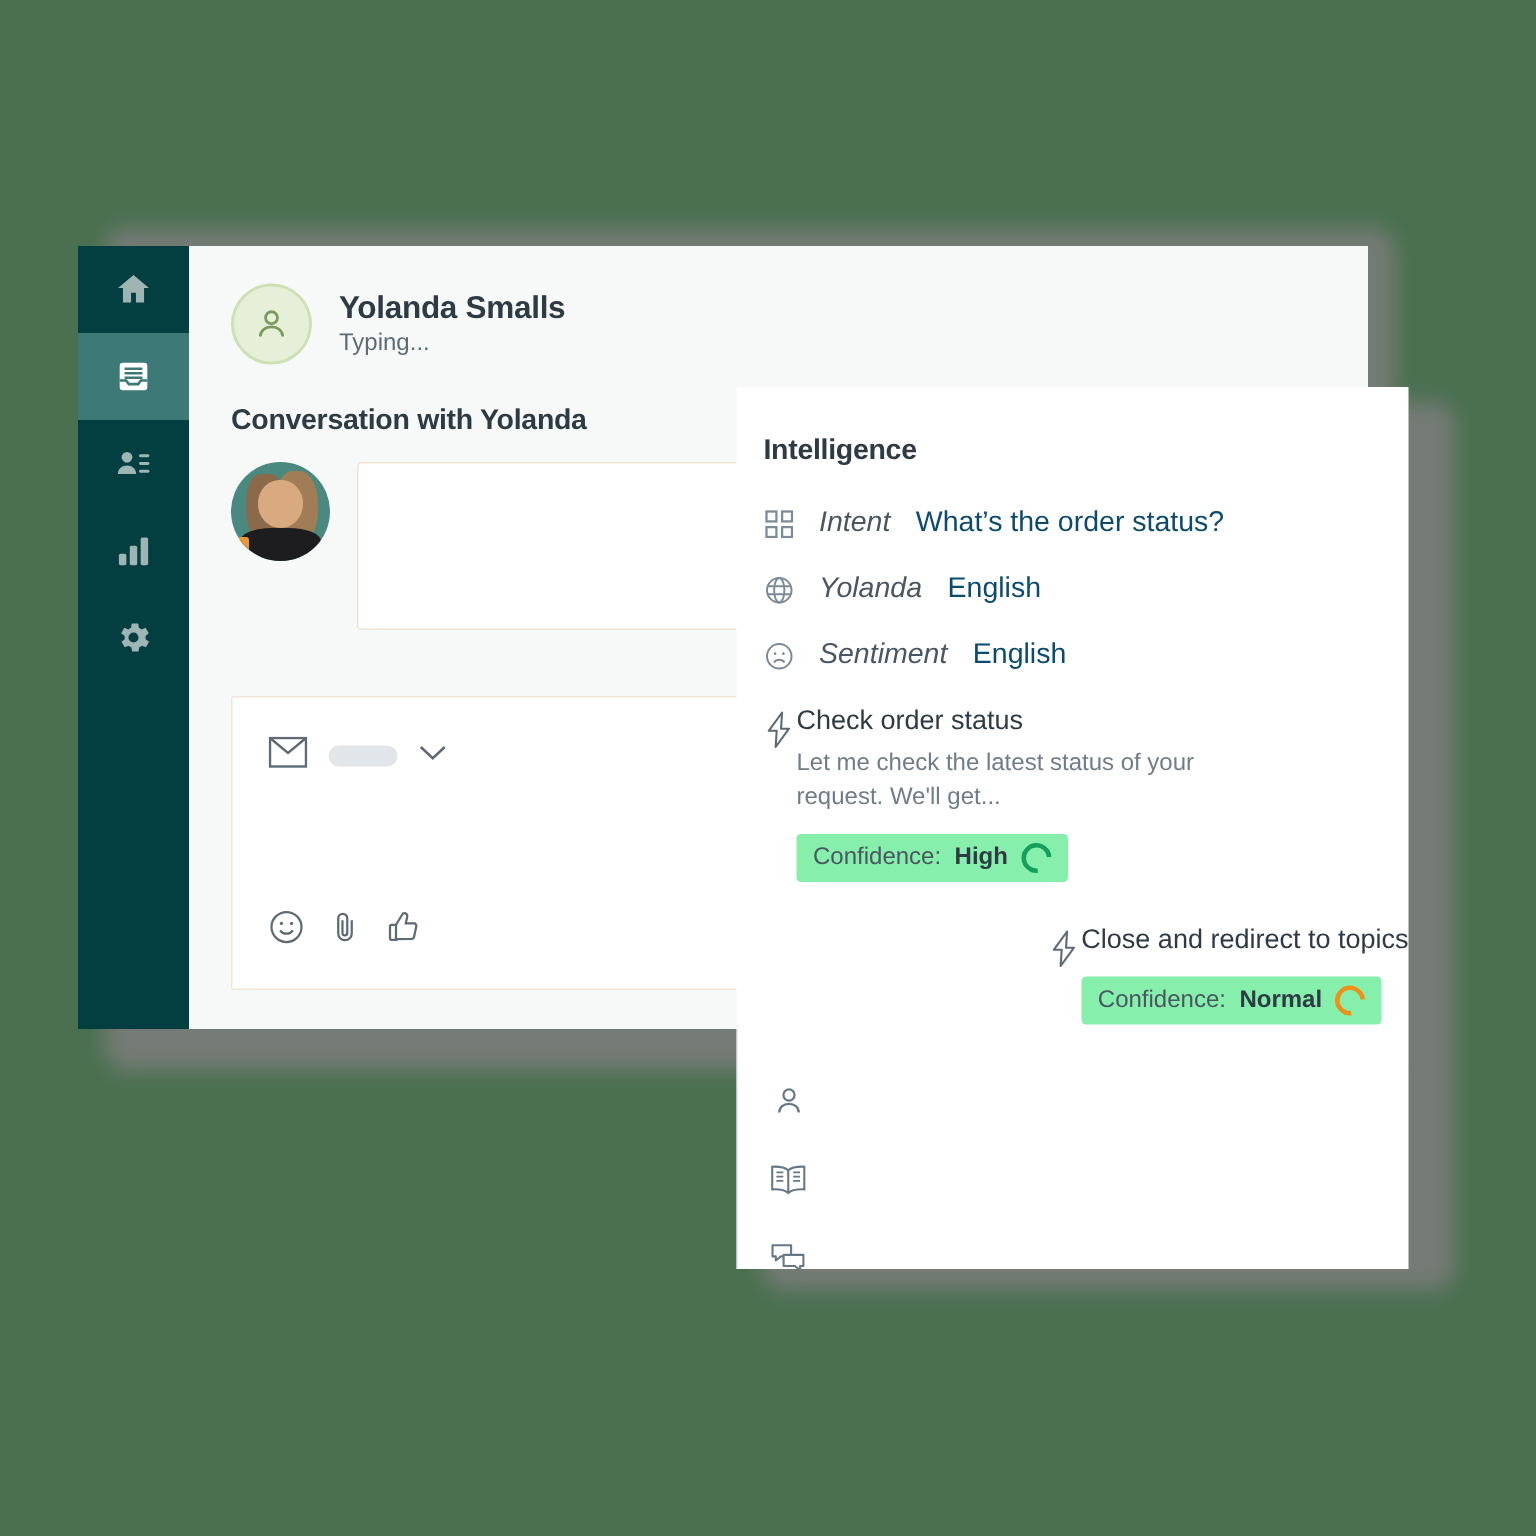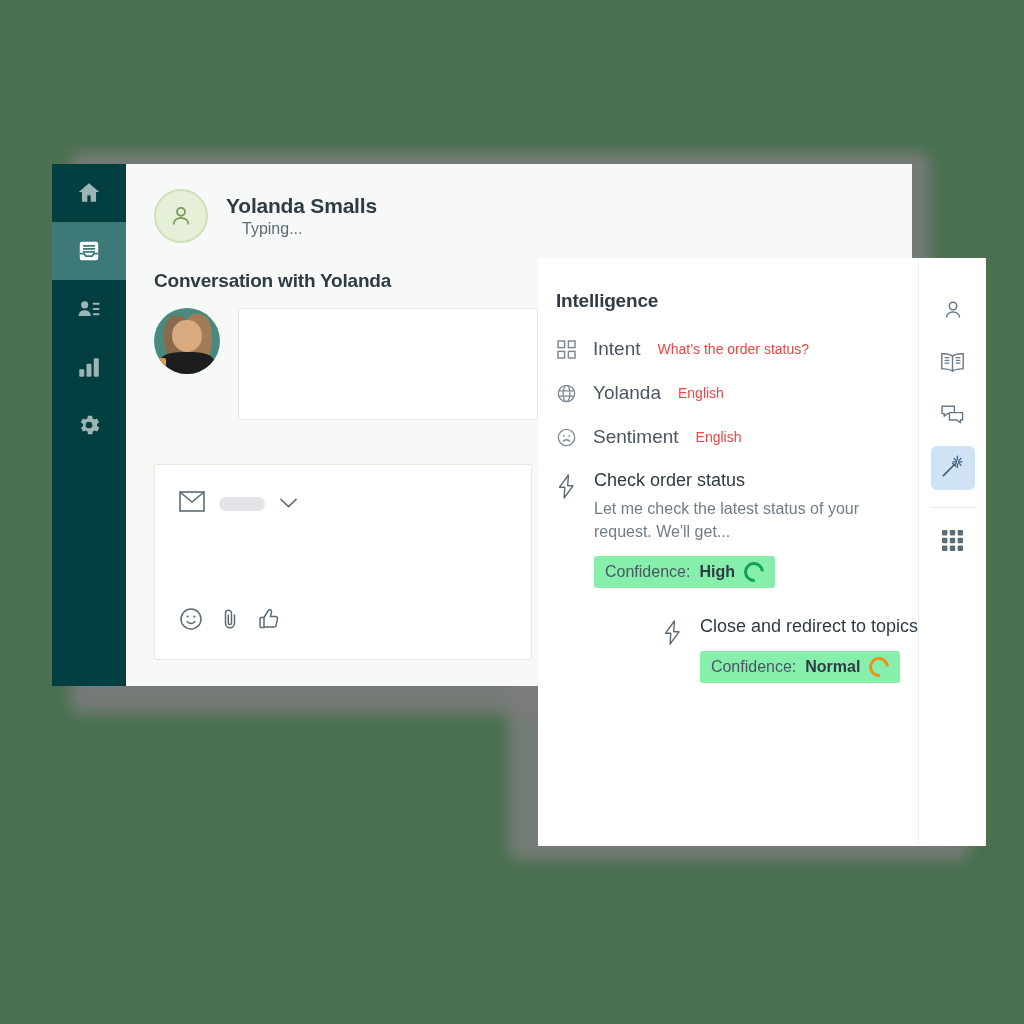--- a/index.html
+++ b/index.html
@@ -59,21 +59,21 @@
     width: 54px; height: 54px; border-radius: 50%;
     background: #e6f0d8; border: 2px solid #cfe0b6;
     display: flex; align-items: center; justify-content: center;
     flex: 0 0 54px;
   }
   #contact-meta { margin-left: 18px; }
   #contact-name {
     font-size: 21px; font-weight: bold; color: #2f3b44;
     letter-spacing: -.2px; line-height: 1.15;
   }
-  #contact-status { font-size: 16px; color: #5d6b75; margin-top: 2px; margin-left: 16px; }
+  #contact-status { font-size: 16px; color: #5d6b75; margin-top: 2px; }
 
   #conv-title {
     font-size: 19px; font-weight: bold; color: #2f3b44;
     padding: 22px 0 0 28px; letter-spacing: -.2px;
   }
 
   
   #message-row { display: flex; padding: 16px 0 0 28px; }
   #msg-avatar {
     width: 66px; height: 66px; border-radius: 50%;
@@ -128,46 +128,47 @@
     background: #ffffff;
     border-bottom: 1px solid #eceff1;
     display: flex; align-items: center;
     padding-left: 26px; gap: 18px;
   }
   #tab-pill { width: 46px; height: 19px; background: #dfe3e6; border-radius: 10px; }
 
   
   #intel-panel {
     position: absolute;
-    left: 538px; top: 258px;
+    left: 491px; top: 258px;
     width: 448px; height: 588px;
     background: #ffffff;
     display: flex;
     overflow: hidden;
+    flex-direction: column;
   }
   #intel-body { flex: 1; padding: 32px 0 0 18px; }
   #intel-title {
     font-size: 19px; font-weight: bold; color: #2f3b44;
     letter-spacing: -.2px; padding-left: 0;
   }
 
   .intel-row {
     display: flex; align-items: center;
     margin-top: 22px; gap: 17px;
   }
   .intel-row .ico { width: 20px; display:flex; justify-content:center; flex:0 0 20px; }
-  .intel-label { font-size: 19px; color: #4a5661; }
-  .intel-value { font-size: 14px; color: #ef4444; }
+  .intel-label { font-size: 19px; color: #4a5661; font-style: italic; }
+  .intel-value { font-size: 19px; color: #0c4a6e; }
 
   #macros-heading {
     font-size: 15px; color: #8b98a3;
     margin-top: 30px;
   }
 
-  .macro { display: flex; margin-top: 22px; gap: 16px; }
+  .macro { display: flex; margin-top: 22px; }
   .macro .bolt { flex: 0 0 22px; padding-top: 4px; }
   .macro-title { font-size: 18px; color: #2f3b44; line-height: 1.2; }
   .macro-desc {
     font-size: 16px; color: #6f7d88; line-height: 1.45;
     margin-top: 5px; max-width: 308px;
   }
   .conf-badge {
     display: inline-flex; align-items: center; gap: 9px;
     background: #86efac; border-radius: 3px;
     padding: 6px 11px; margin-top: 13px;

